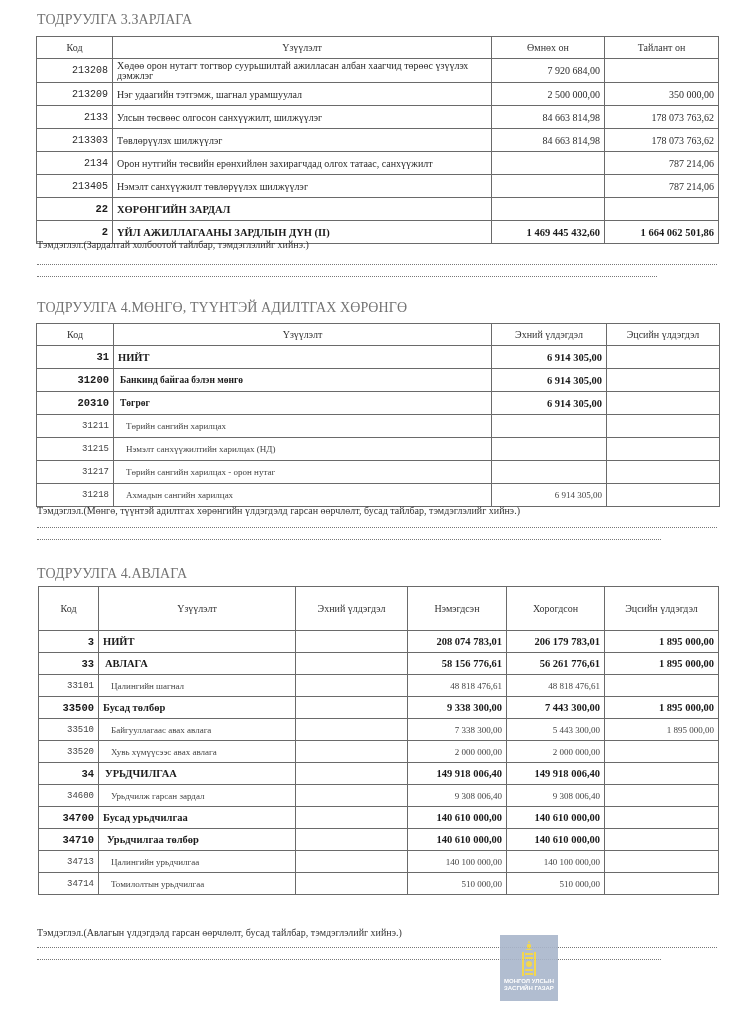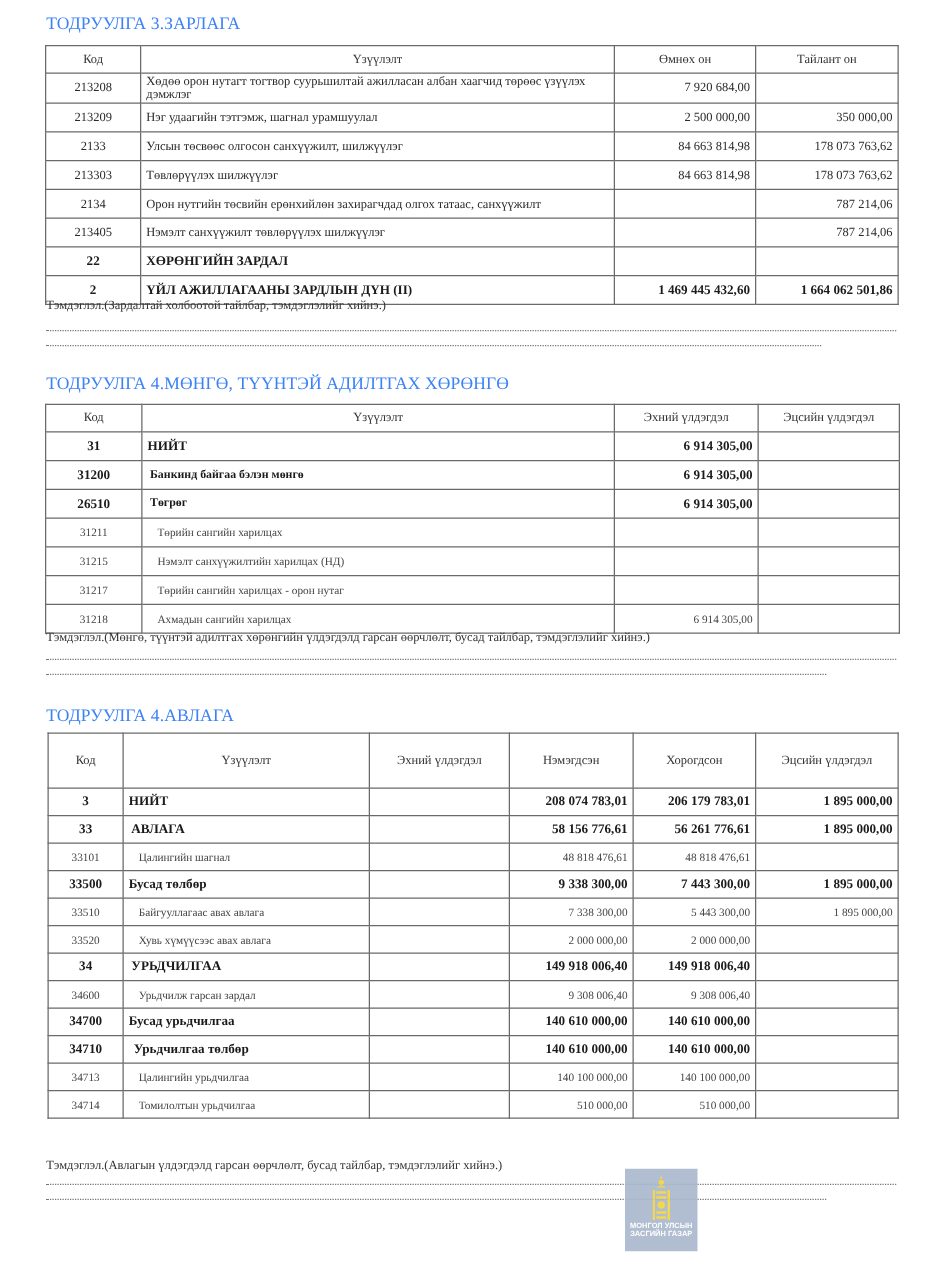--- a/index.html
+++ b/index.html
@@ -1,24 +1,24 @@
 <!DOCTYPE html>
 <html><head>
 <meta charset="utf-8">
 <style>
   html, body { margin: 0; padding: 0; background: #ffffff; }
   body { width: 748px; height: 1015px; position: relative; overflow: hidden;
          font-family: "Liberation Serif", serif; color: #2a2a2a; }
   .section-title { position: absolute; left: 37px; font-size: 14px; letter-spacing: 0.1px;
-                   color: #3b82f6; white-space: nowrap; }
+                   color: #737373; white-space: nowrap; }
   table.t { position: absolute; border-collapse: collapse; table-layout: fixed;
             border: 1.6px solid #555; font-size: 10px; }
   table.t td, table.t th { border: 1px solid #6a6a6a; padding: 0 4px; overflow: hidden; }
   table.t th { font-weight: normal; text-align: center; color: #333; font-size: 10px; }
-  td.code { text-align: center; padding-left: 3px; }
+  td.code { text-align: right; padding-left: 3px; font-family: Liberation Mono, monospace; }
   td.name { text-align: left; padding-left: 8px; }
   td.num { text-align: right; padding-right: 4px; white-space: nowrap; }
   tr.bold td { font-weight: bold; color: #1b1b1b; font-size: 10.5px; }
   tr.small td { font-size: 9px; color: #444; }
   tr.small td.name { padding-left: 12px; }
   .note { position: absolute; left: 37px; font-size: 10px; color: #333; white-space: nowrap; }
   .dots { position: absolute; left: 37px; border-bottom: 1px dotted #777; height: 0; }
   .logo { position: absolute; left: 500px; top: 935px; width: 58px; height: 66px;
           background: #a9b6cb; opacity: 0.9; text-align: center; }
   .logo .soyombo { display: block; margin: 5px auto 0; }
@@ -121,21 +121,21 @@
     <td class="num">6 914 305,00</td>
     <td class="num"></td>
   </tr>
   <tr class="bold" style="height:23px">
     <td class="code">31200</td>
     <td class="name" style="padding-left:6px; font-size:9.5px">Банкинд байгаа бэлэн мөнгө</td>
     <td class="num">6 914 305,00</td>
     <td class="num"></td>
   </tr>
   <tr class="bold" style="height:23px">
-    <td class="code">26510</td>
+    <td class="code">20310</td>
     <td class="name" style="padding-left:6px; font-size:9.5px">Төгрөг</td>
     <td class="num">6 914 305,00</td>
     <td class="num"></td>
   </tr>
   <tr class="small" style="height:23px">
     <td class="code">31211</td>
     <td class="name">Төрийн сангийн харилцах</td>
     <td class="num"></td>
     <td class="num"></td>
   </tr>

